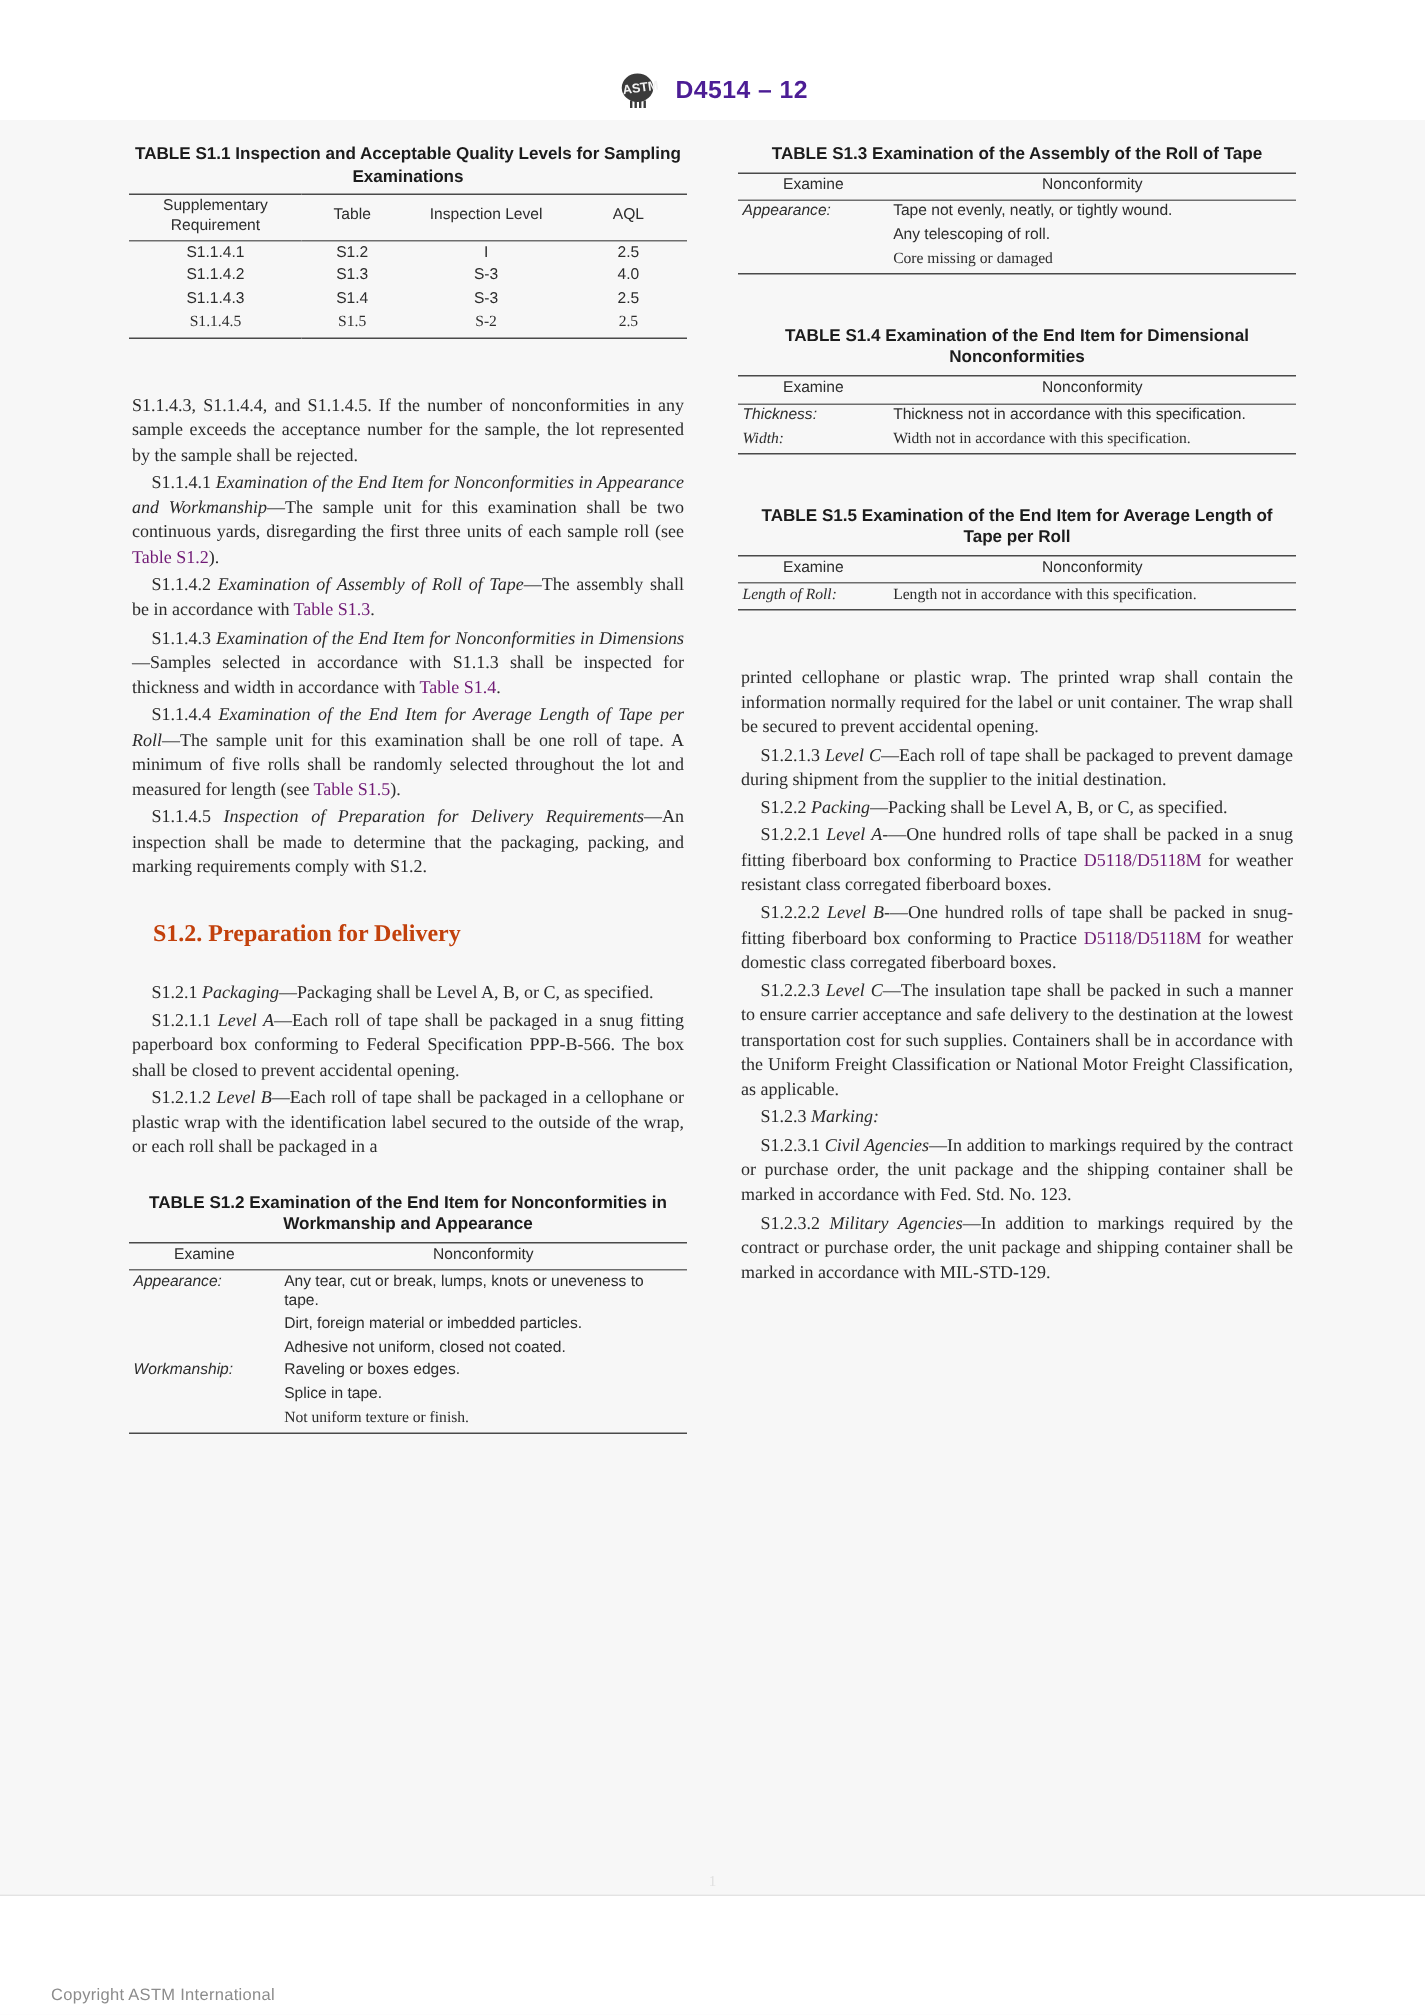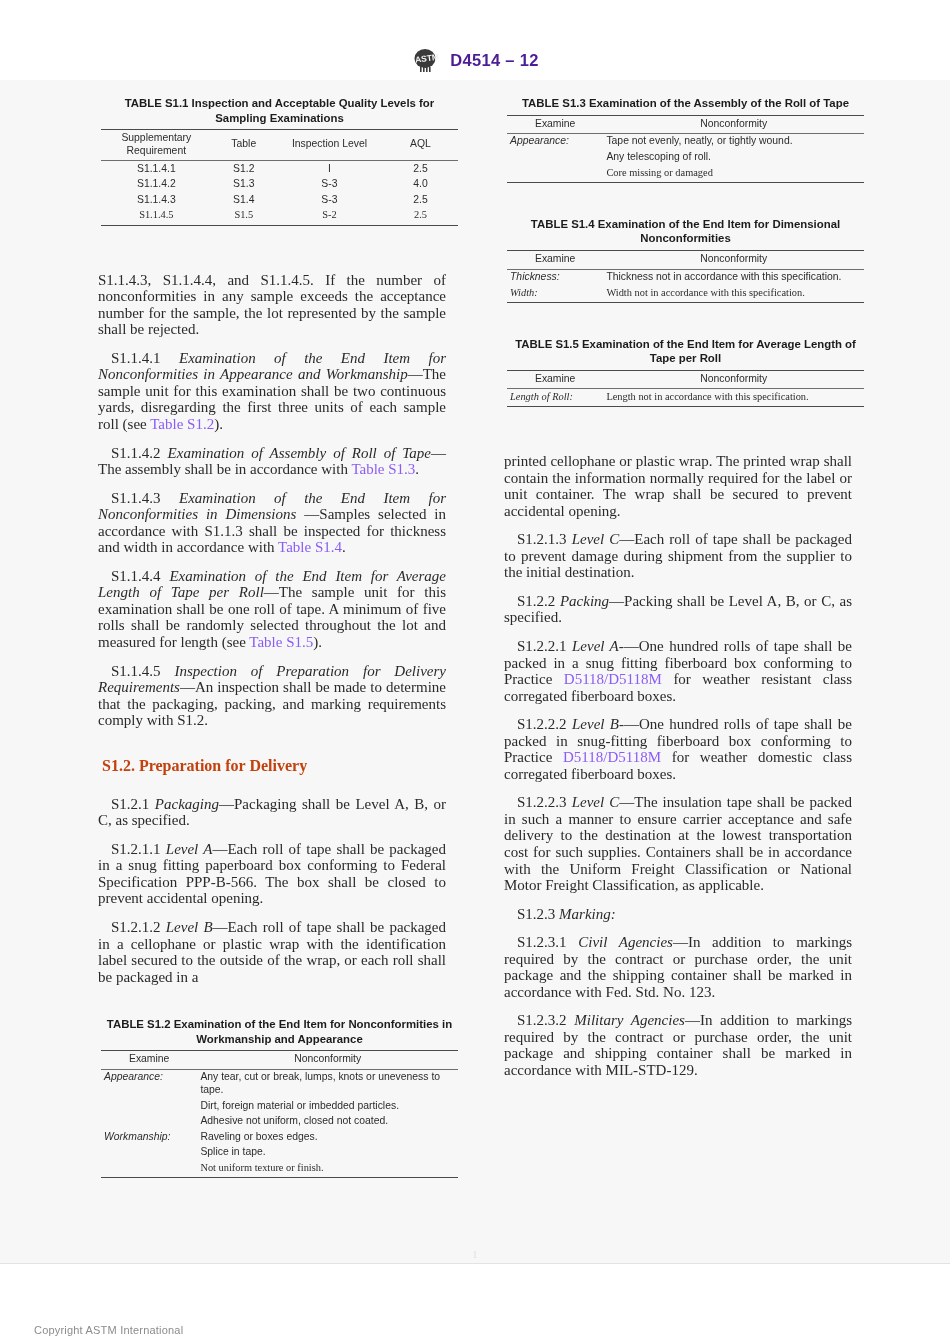--- a/index.html
+++ b/index.html
@@ -52,44 +52,44 @@
   .col {
     position: absolute;
     top: 96px;
     width: 372px;
   }
   .col-left  { left: 86px; }
   .col-right { left: 492px; }
 
   
   p.body {
-    margin: 12px;
-    font-size: 15px;
+    margin: 2px;
+    font-size: 12px;
     line-height: 16.55px;
     color: #2a2a2a;
     text-align: justify;
     text-indent: 13px;
     -webkit-font-smoothing: antialiased;
   }
   p.body.cont { text-indent: 0; }
   .it { font-style: italic; }
-  .ref { color: #8b5cf6; }
+  .ref { color: #701a75; }
   h3.sec-head {
     margin: 16px;
     padding-top: 12px;
     padding-bottom: 5px;
     font-family: "Liberation Serif", "DejaVu Serif", serif;
     font-weight: bold;
     font-size: 16px;
     color: #c2410c;
     text-indent: 0;
   }
 
   
-  .tbl-block { margin: 0 0 4px 15px; }
+  .tbl-block { margin: 0 0 4px 0; }
   .tbl-caption {
     font-family: "Liberation Sans", "DejaVu Sans", sans-serif;
     font-weight: bold;
     font-size: 11.4px;
     line-height: 14.5px;
     color: #1c1c1c;
     text-align: center;
     padding: 0 4px 4px 4px;
   }
   table.astm {

